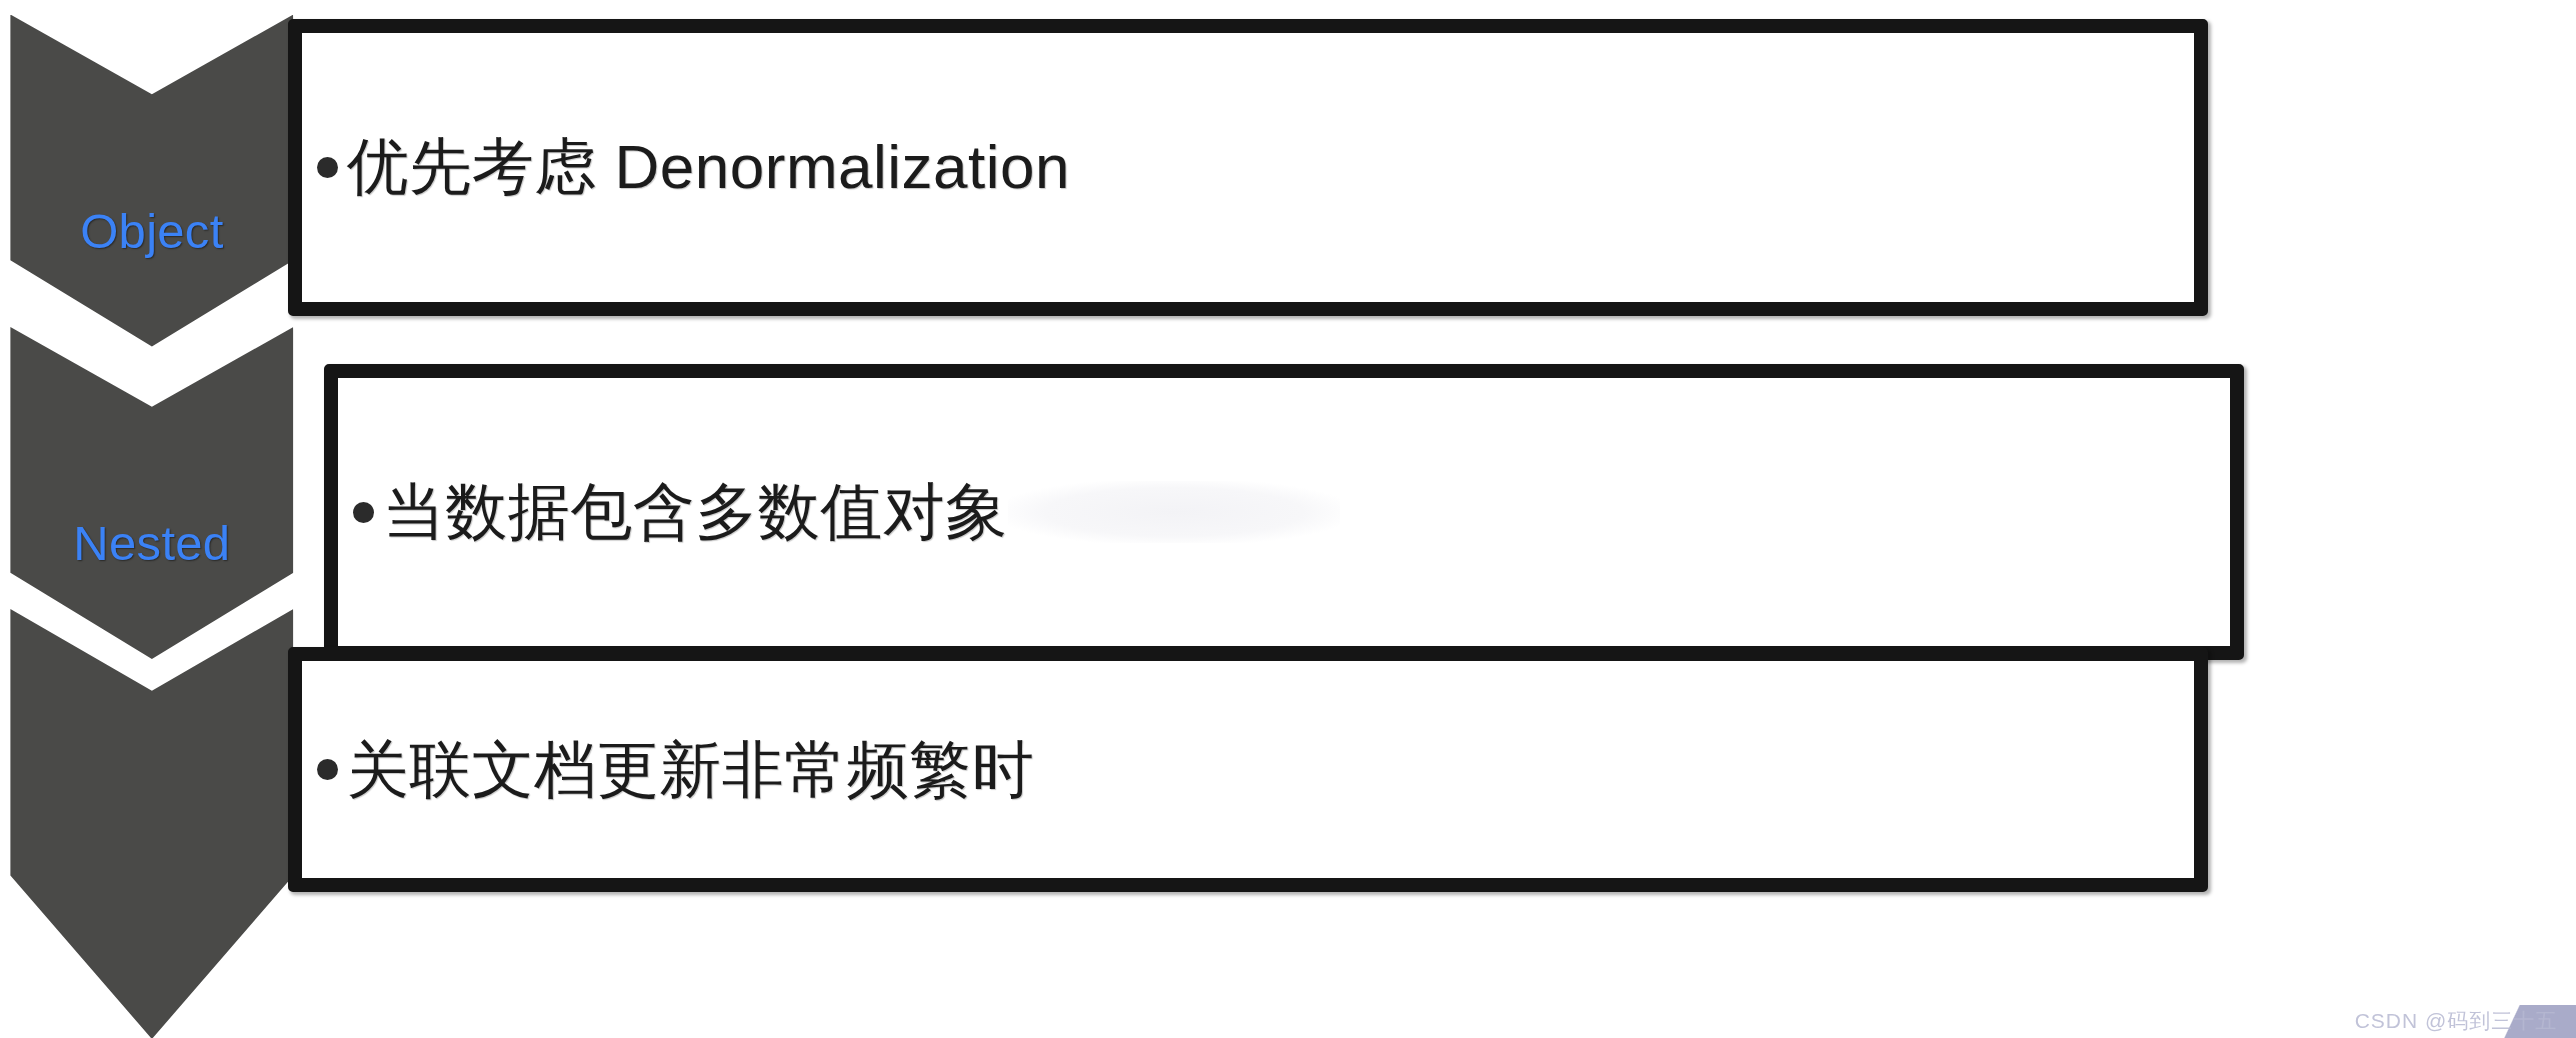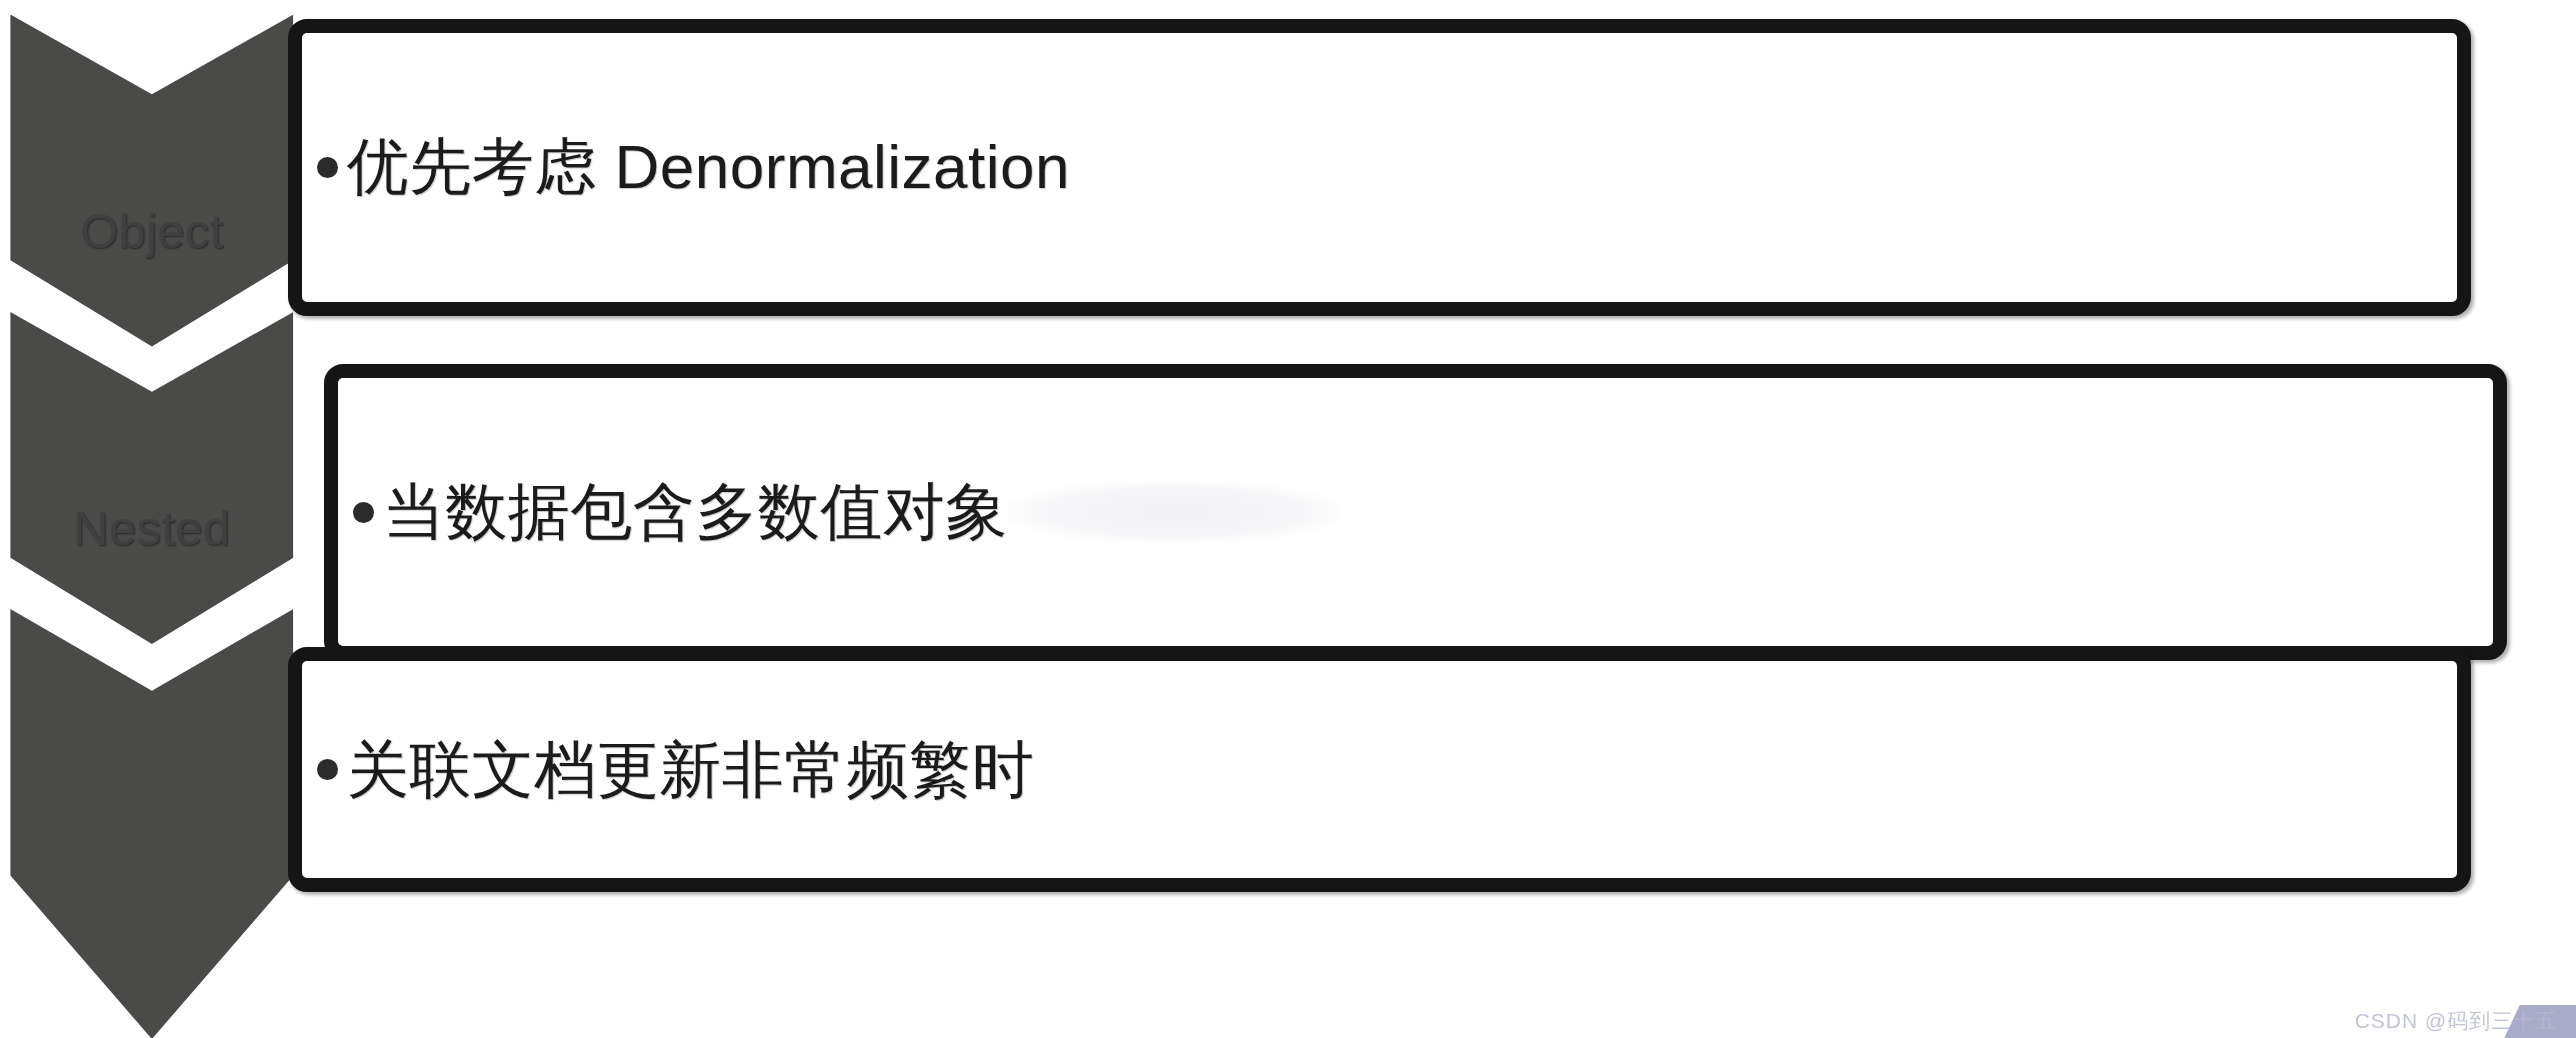--- a/index.html
+++ b/index.html
@@ -44,37 +44,37 @@
     background: #4a4a48;
     -webkit-clip-path: polygon(0% 0%, 50% 24%, 100% 0%, 100% 74%, 50% 100%, 0% 74%);
     clip-path: polygon(0% 0%, 50% 24%, 100% 0%, 100% 74%, 50% 100%, 0% 74%);
     filter: drop-shadow(1.6px 1.6px 1.6px rgba(0,0,0,0.30));
   }
   .chevron-label {
     position: absolute;
     left: 0;
     width: 283px;
     text-align: center;
-    color: #404040;
+    color: #3b82f6;
     font-size: 49px;
     line-height: 1.18;
     letter-spacing: 0.3px;
     text-shadow: 1px 1px 1.6px rgba(0,0,0,0.45);
     white-space: pre-line;
     pointer-events: none;
   }
 
   
   .box {
     position: absolute;
     left: 288px;
-    width: 2183px;
+    width: 1920px;
     background: #ffffff;
     border: 14.5px solid #151515;
-    border-radius: 19px;
+    border-radius: 5px;
     box-sizing: border-box;
     box-shadow: 2.1px 2.6px 3.6px rgba(0,0,0,0.30);
   }
   .box-inner {
     position: absolute;
     left: 14.5px;
     right: 0;
     top: 0;
     bottom: 0;
     display: flex;
@@ -147,21 +147,21 @@
       <div class="box-inner">
         <div class="bullet-line">
           <span class="bullet-dot"></span>
           <span class="bullet-text">优先考虑 Denormalization</span>
         </div>
       </div>
     </div>
   </div>
 
   <div class="row" style="top:312px; height:332px;">
-    <div class="chevron-wrap" style="top:0; height:332px;">
+    <div class="chevron-wrap" style="top:15px; height:332px;">
       <div class="chevron-shape"></div>
       <div class="chevron-label" style="top:188px;">Nested</div>
     </div>
 
     <div class="box" style="top:52px; height:296px;margin-left:36px;">
       <div class="box-inner">
         <div class="bullet-line">
           <span class="bullet-dot"></span>
           <span class="bullet-text">当数据包含多数值对象</span>
           <span class="redaction"></span>

